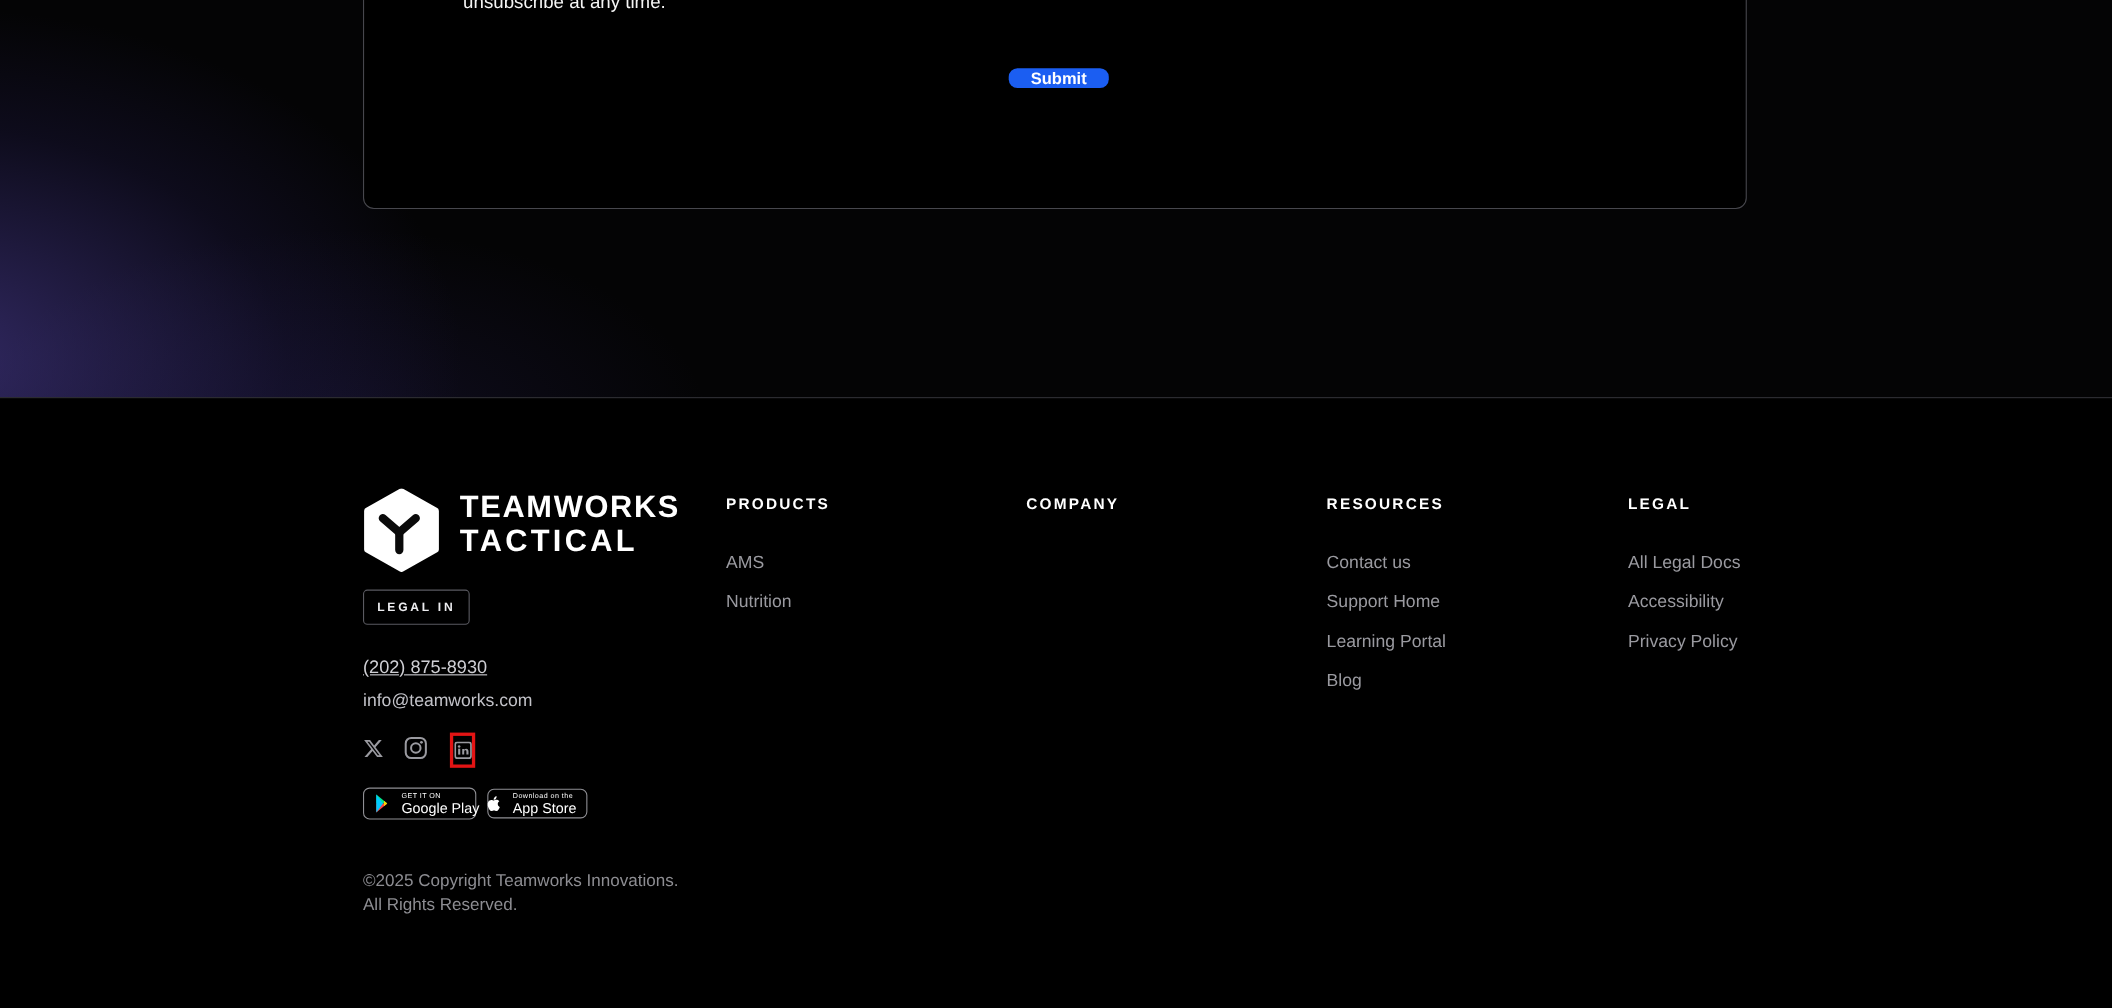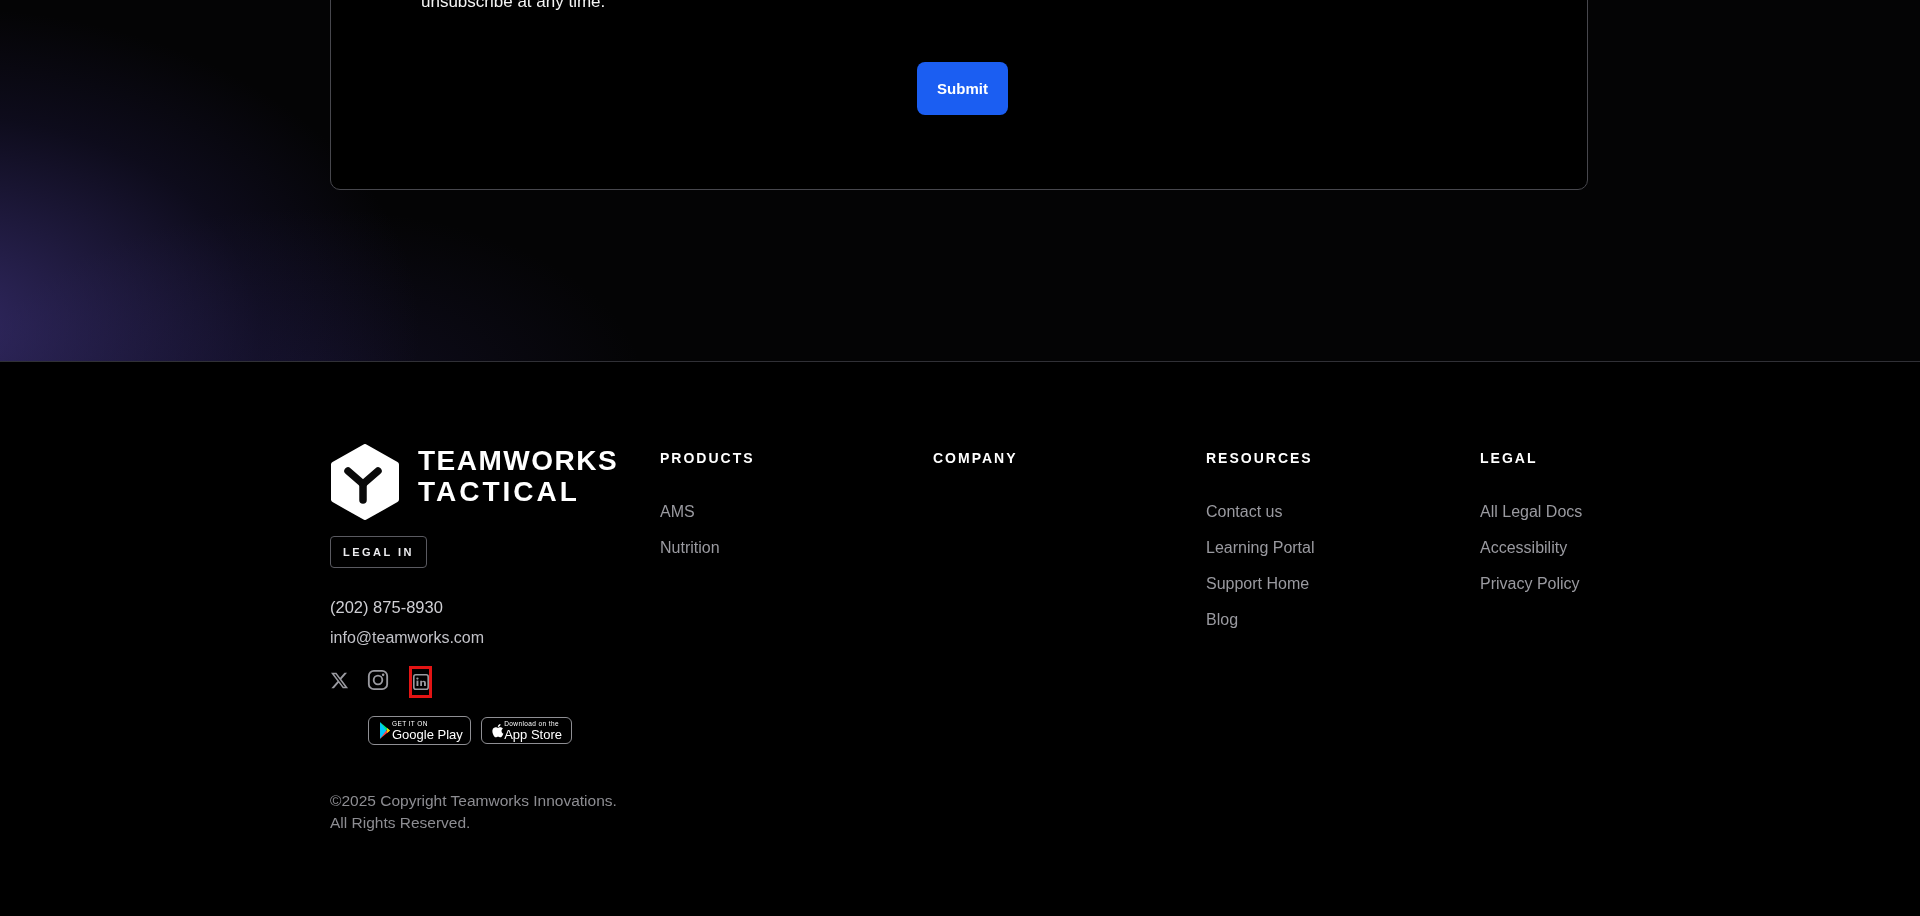--- a/index.html
+++ b/index.html
@@ -24,21 +24,21 @@
     position: absolute; left: 330px; top: -62px; width: 1258px; height: 252px;
     background: #000;
     border: 1px solid #47474d;
     border-radius: 10px;
   }
   .disclaimer {
     position: absolute; left: 90px; top: 52px;
     font-size: 17px; line-height: 22px; color: #f5f5f5;
   }
   .submit-btn {
-    position: absolute; left: 586px; top: 123px; width: 91px; height: 53px;
+    position: absolute; left: 586px; top: 123px; width: 91px; height: 18px;
     background: #1b5ef2; color: #fff; border: none; border-radius: 8px;
     font-family: "Liberation Sans", sans-serif;
     font-size: 15px; font-weight: 700; cursor: pointer;
   }
 
   
   .footer {
     position: absolute; left: 0; top: 363px; width: 1920px; height: 480px;
     background: #000;
   }
@@ -47,35 +47,35 @@
   .logo-text  { position: absolute; left: 418px; top: 83px; color: #fff; font-weight: 700; }
   .logo-line1 { font-size: 28px; line-height: 30px; letter-spacing: 1.5px; }
   .logo-line2 { font-size: 28px; line-height: 32px; letter-spacing: 3px; }
 
   .signin-btn {
     position: absolute; left: 330px; top: 173px; width: 97px; height: 32px;
     background: transparent; border: 1px solid #5a5a61; border-radius: 4px;
     color: #ececef; font-family: "Liberation Sans", sans-serif;
     font-size: 11px; font-weight: 700; letter-spacing: 2.5px; cursor: pointer;
   }
-  .phone { position: absolute; left: 330px; top: 235px; font-size: 16.5px; color: #cfcfd4; }
+  .phone { position: absolute; left: 330px; top: 235px; font-size: 16.5px; color: #cfcfd4; text-decoration: underline; }
   .email { position: absolute; left: 330px; top: 266px; font-size: 16px; color: #c2c2c8; }
 
   .icon-x         { position: absolute; left: 330px; top: 308px; }
   .icon-instagram { position: absolute; left: 367px; top: 306px; }
   .annotation-box {
     position: absolute; left: 409px; top: 303px; width: 23px; height: 32px;
     border: 3px solid #e31414;
     display: flex; align-items: center; justify-content: center;
   }
 
   .badge {
     position: absolute; display: flex; align-items: center;
     background: #000; border: 1px solid #8f8f94; border-radius: 6px;
-    padding: 0 9px; gap: 0; cursor: pointer; margin-left: 38px;
+    padding: 0 9px; gap: 11px; cursor: pointer;
   }
   .badge-gp { left: 330px; top: 353px; width: 103px; height: 29px; }
   .badge-as { left: 443px; top: 354px; width: 91px;  height: 27px; justify-content: flex-end; }
   .badge-tag  { font-size: 6.5px; letter-spacing: .4px; color: #fff; line-height: 8px; white-space: nowrap; }
   .badge-name { font-size: 13px; font-weight: 500; color: #fff; line-height: 14px; white-space: nowrap; }
 
   .copyright {
     position: absolute; left: 330px; top: 427px;
     font-size: 15.5px; line-height: 22px; color: #8d8d92;
   }
@@ -188,22 +188,22 @@
       <li><a>Nutrition</a></li>
     </ul>
   </div>
   <div class="fcol fcol-company">
     <h4>COMPANY</h4>
   </div>
   <div class="fcol fcol-resources">
     <h4>RESOURCES</h4>
     <ul>
       <li><a>Contact us</a></li>
+      <li><a>Support Home</a></li>
       <li><a>Learning Portal</a></li>
-      <li><a>Support Home</a></li>
       <li><a>Blog</a></li>
     </ul>
   </div>
   <div class="fcol fcol-legal">
     <h4>LEGAL</h4>
     <ul>
       <li><a>All Legal Docs</a></li>
       <li><a>Accessibility</a></li>
       <li><a>Privacy Policy</a></li>
     </ul>

